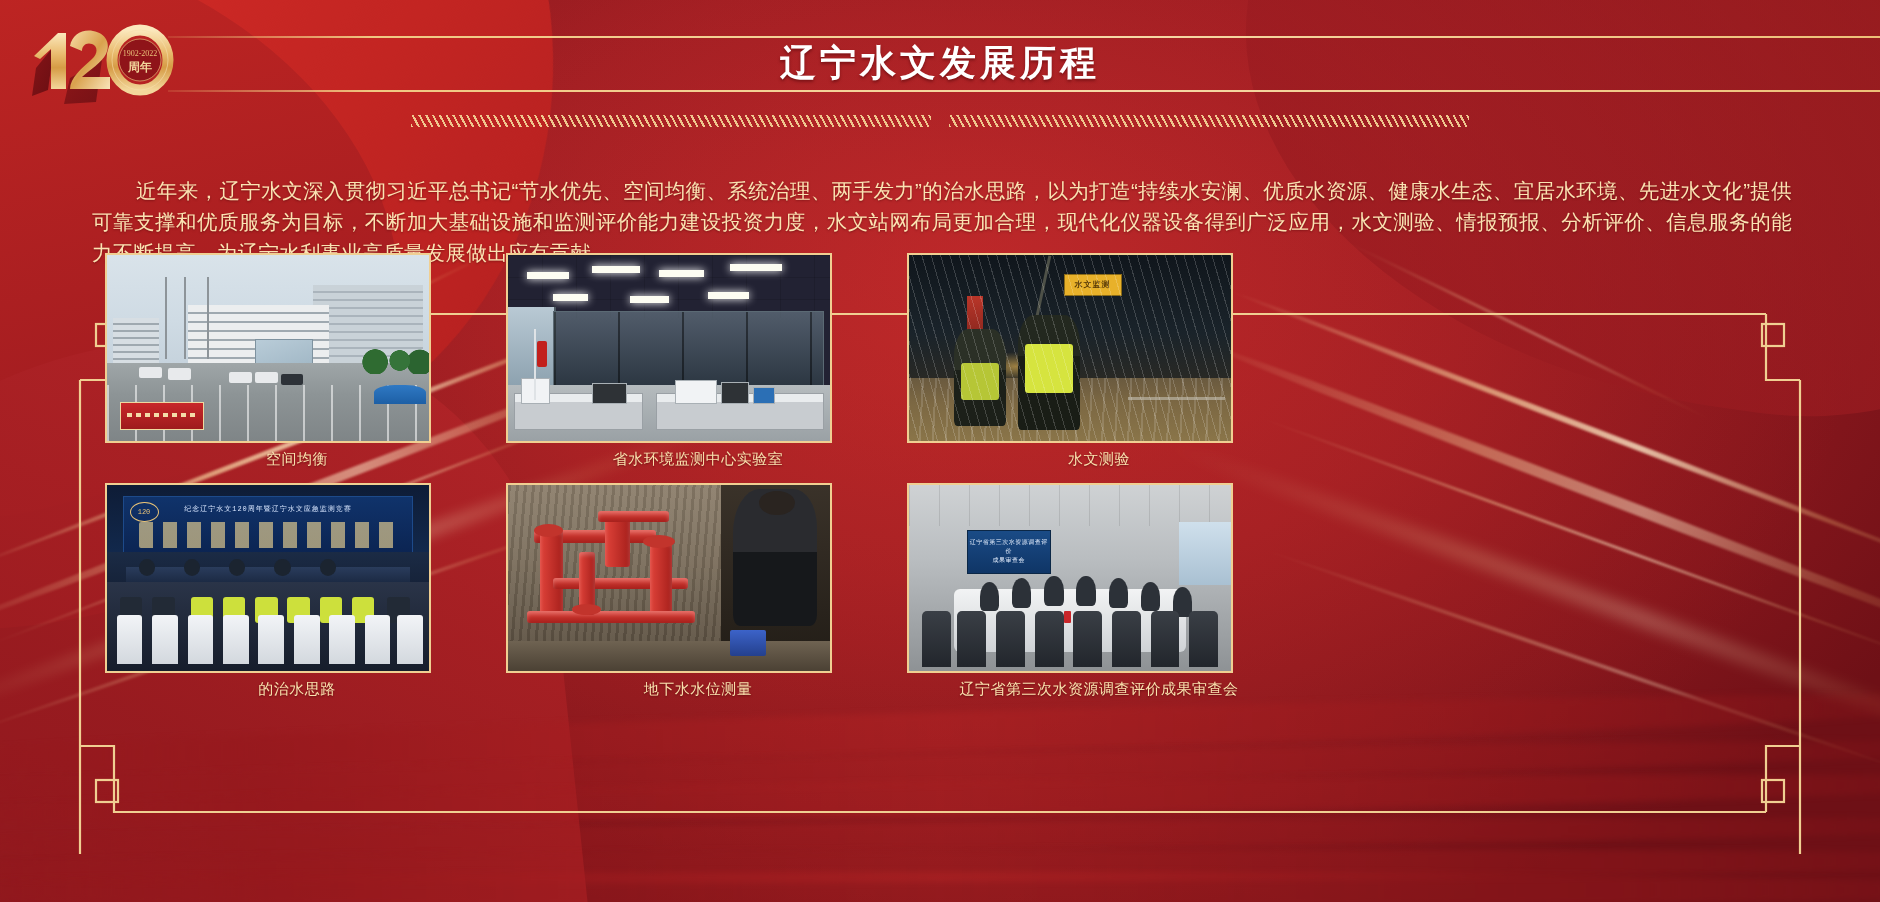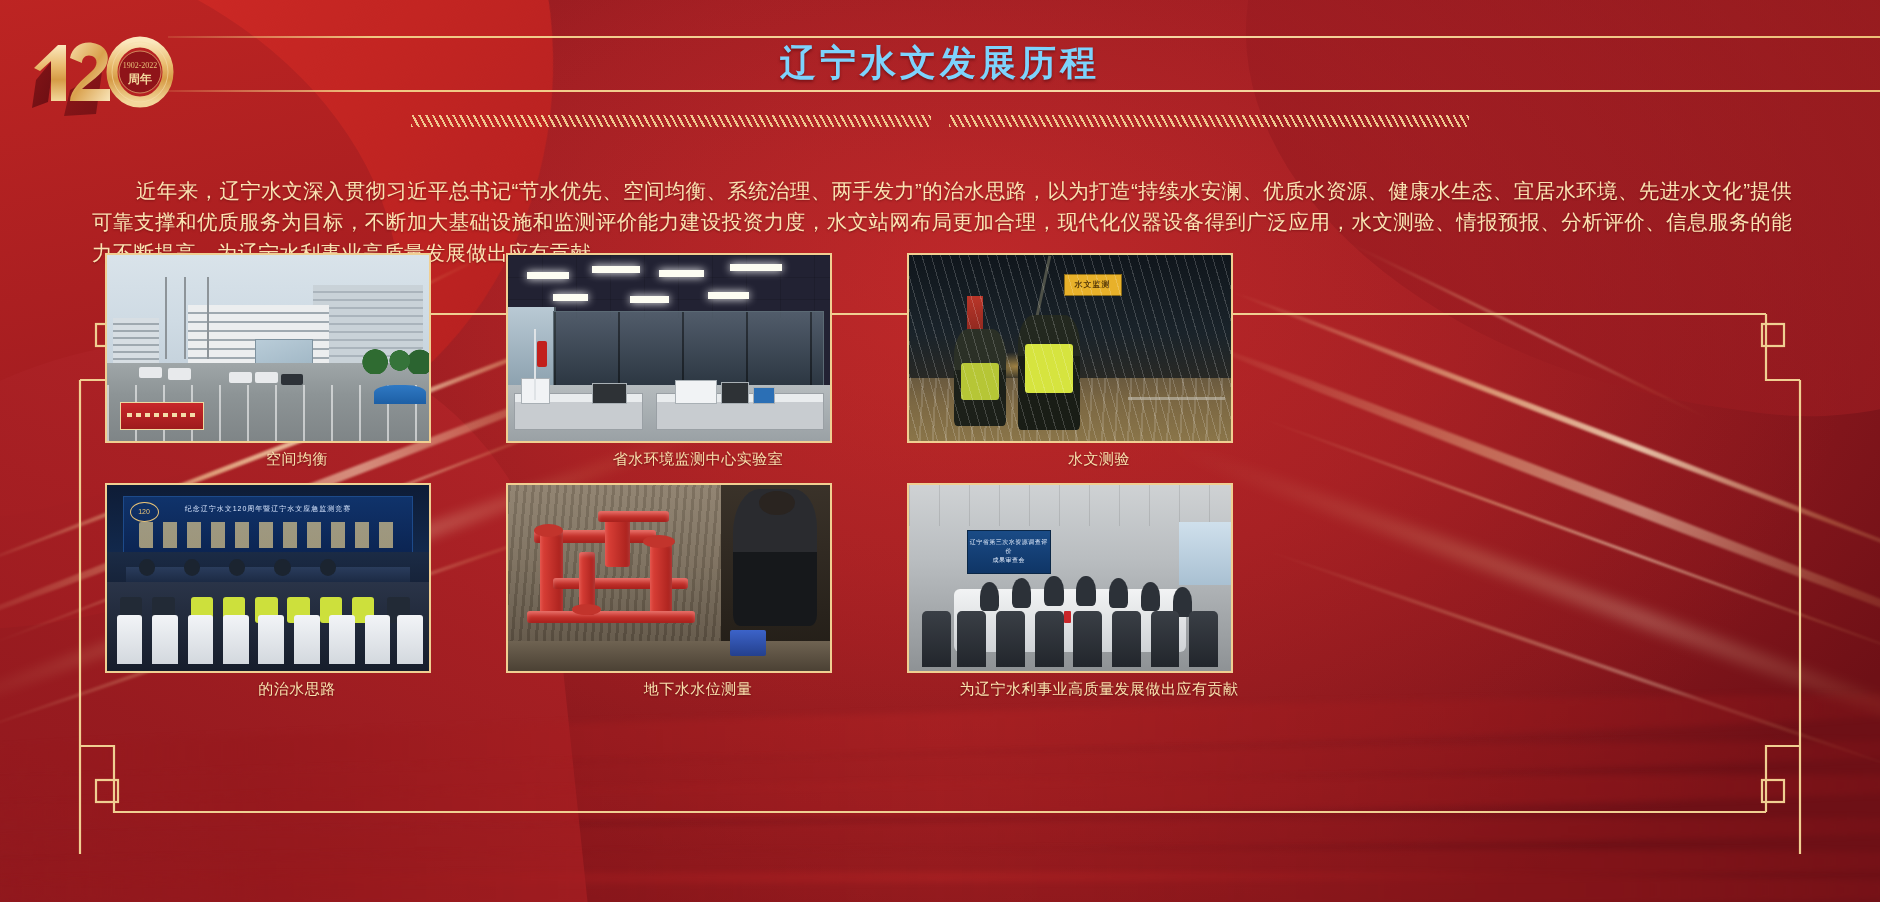--- a/index.html
+++ b/index.html
@@ -84,37 +84,37 @@
   }
   .w1 { bottom:150px; transform: rotate(-1.6deg); opacity:.55;}
   .w2 { bottom:118px; transform: rotate(-1.2deg); opacity:.5; height:30px;}
   .w3 { bottom:86px;  transform: rotate(-0.9deg); opacity:.6; height:34px;}
   .w4 { bottom:52px;  transform: rotate(-0.6deg); opacity:.5; height:28px;}
   .w5 { bottom:20px;  transform: rotate(-0.3deg); opacity:.55; height:32px;}
   .w6 { bottom:-6px;  transform: rotate(0deg);    opacity:.6; height:36px;}
 
   
   .logo {
-    position:absolute; left:18px; top:28px; width:168px; height:100px;text-decoration:underline;
+    position:absolute; left:18px; top:16px; width:168px; height:100px;text-decoration:underline;
   }
   .logo svg { display:block; }
 
   
   .rule {
     position:absolute; height:2px;
     background: linear-gradient(90deg, rgba(240,196,120,.15) 0%, #f0c882 12%, #f6d9a6 55%, #edc078 100%);
   }
   .rule-top    { left:168px; right:0;  top:36px; }
   .rule-bottom { left:168px; right:0;  top:90px; }
 
   .page-title {
     position:absolute; left:0; right:0; top:36px; height:54px;
     display:flex; align-items:center; justify-content:center;
     font-size:36px; font-weight:bold; letter-spacing:4px;
-    color:#7dd3fc;
+    color:#ffffff;
     text-shadow: 0 2px 3px rgba(90,8,12,.6);
   }
 
   
   .subtitle-row {
     position:absolute; left:0; right:0; top:100px; height:42px;
     display:flex; align-items:center; justify-content:center; gap:18px;
   }
   .hatch {
     height:12px; flex: 0 0 520px;
@@ -143,21 +143,21 @@
 
   
   .frame { position:absolute; left:62px; top:272px; right:62px; bottom:48px; pointer-events:none;}
   .frame svg { width:100%; height:100%; display:block; }
 
   
   .gallery {
     position:absolute; left:105px; top:253px; width:1360px;
   }
   .grid-row { display:flex; gap:17px; }
-  .cell { width:384px; }
+  .cell { width:384px;font-family:Liberation Mono, monospace; }
   .photo {
     width:326px; height:190px;
     border:2px solid #f0cf92;
     overflow:hidden; position:relative;
     background:#223;
   }
   .photo .inner { position:absolute; inset:0; }
   .caption {
     margin-top:7px; text-align:center;
     font-size:15px; color:#fae2ae; letter-spacing:.5px;
@@ -657,18 +657,18 @@
           <div class="chairs" style="left:4%"></div>
           <div class="chairs" style="left:15%"></div>
           <div class="chairs" style="left:27%"></div>
           <div class="chairs" style="left:39%"></div>
           <div class="chairs" style="left:51%"></div>
           <div class="chairs" style="left:63%"></div>
           <div class="chairs" style="left:75%"></div>
           <div class="chairs" style="left:87%"></div>
         </div>
       </div>
-      <div class="caption">为辽宁水利事业高质量发展做出应有贡献</div>
+      <div class="caption">辽宁省第三次水资源调查评价成果审查会</div>
     </div>
 
 
   </div>
 </div>
 
 </body></html>

